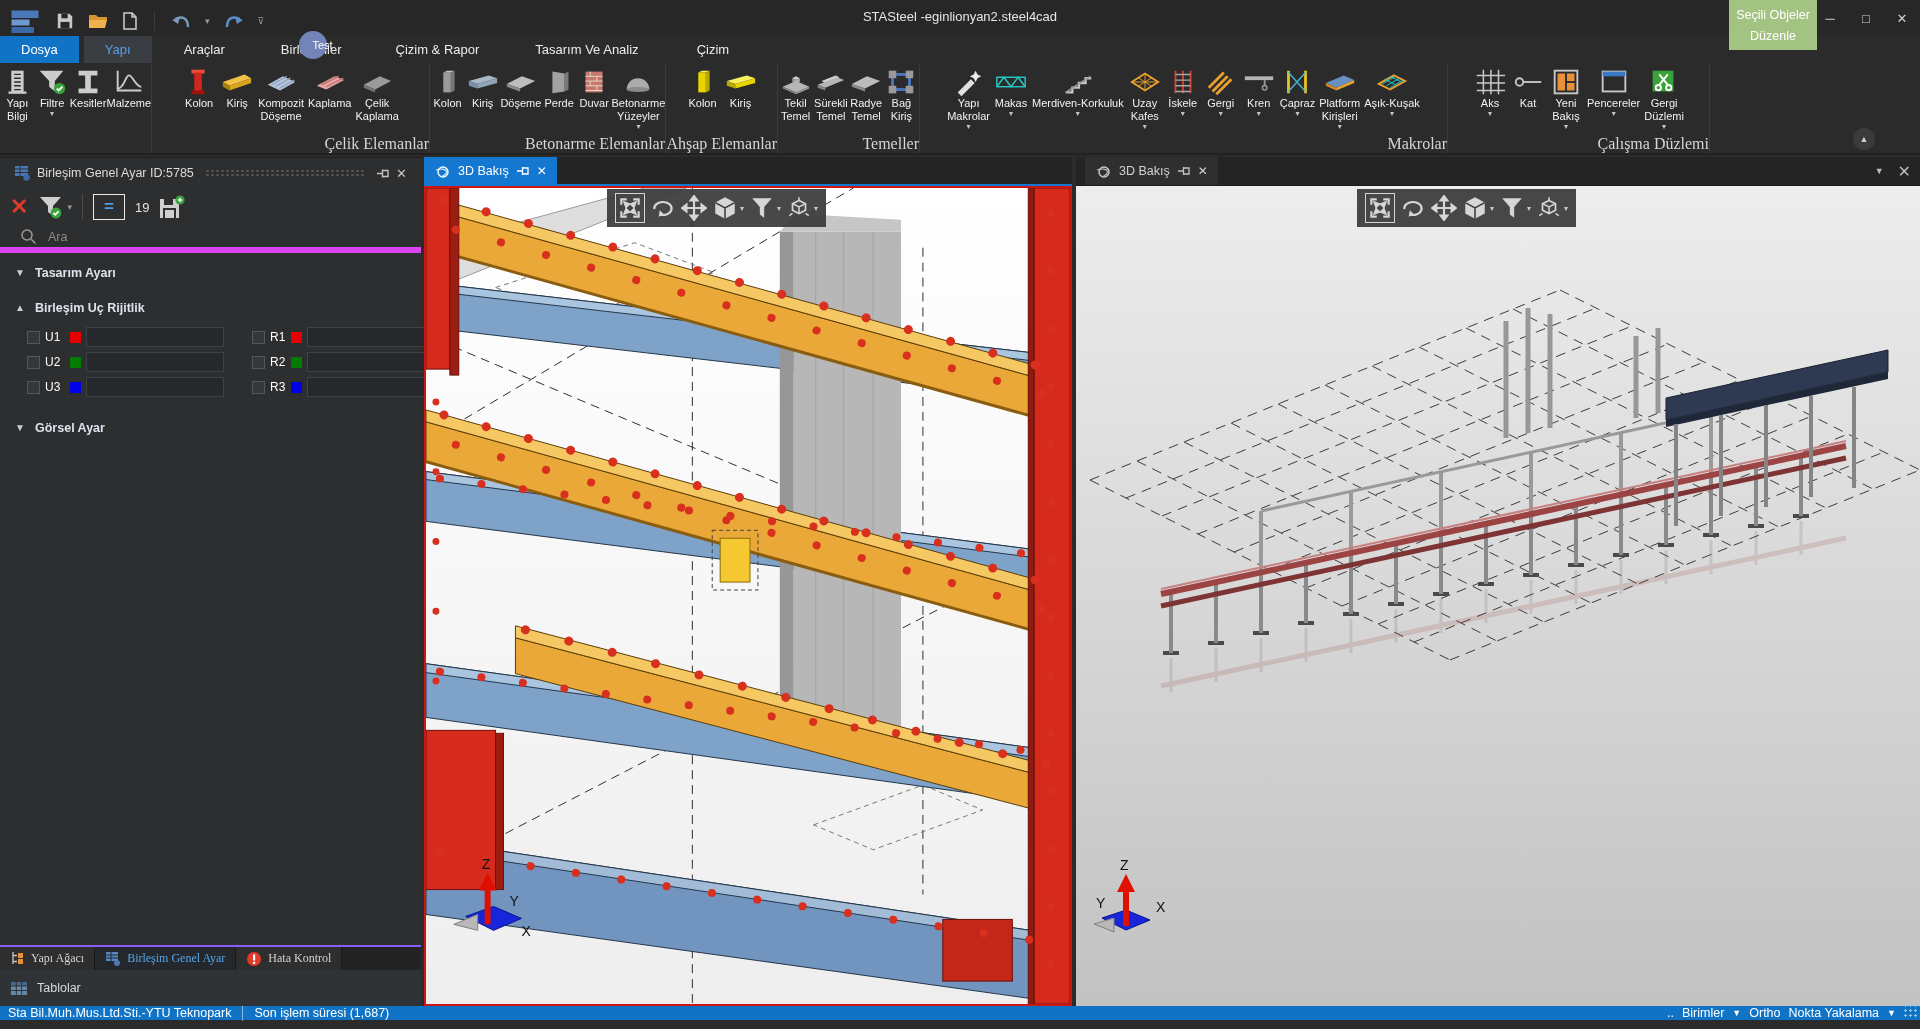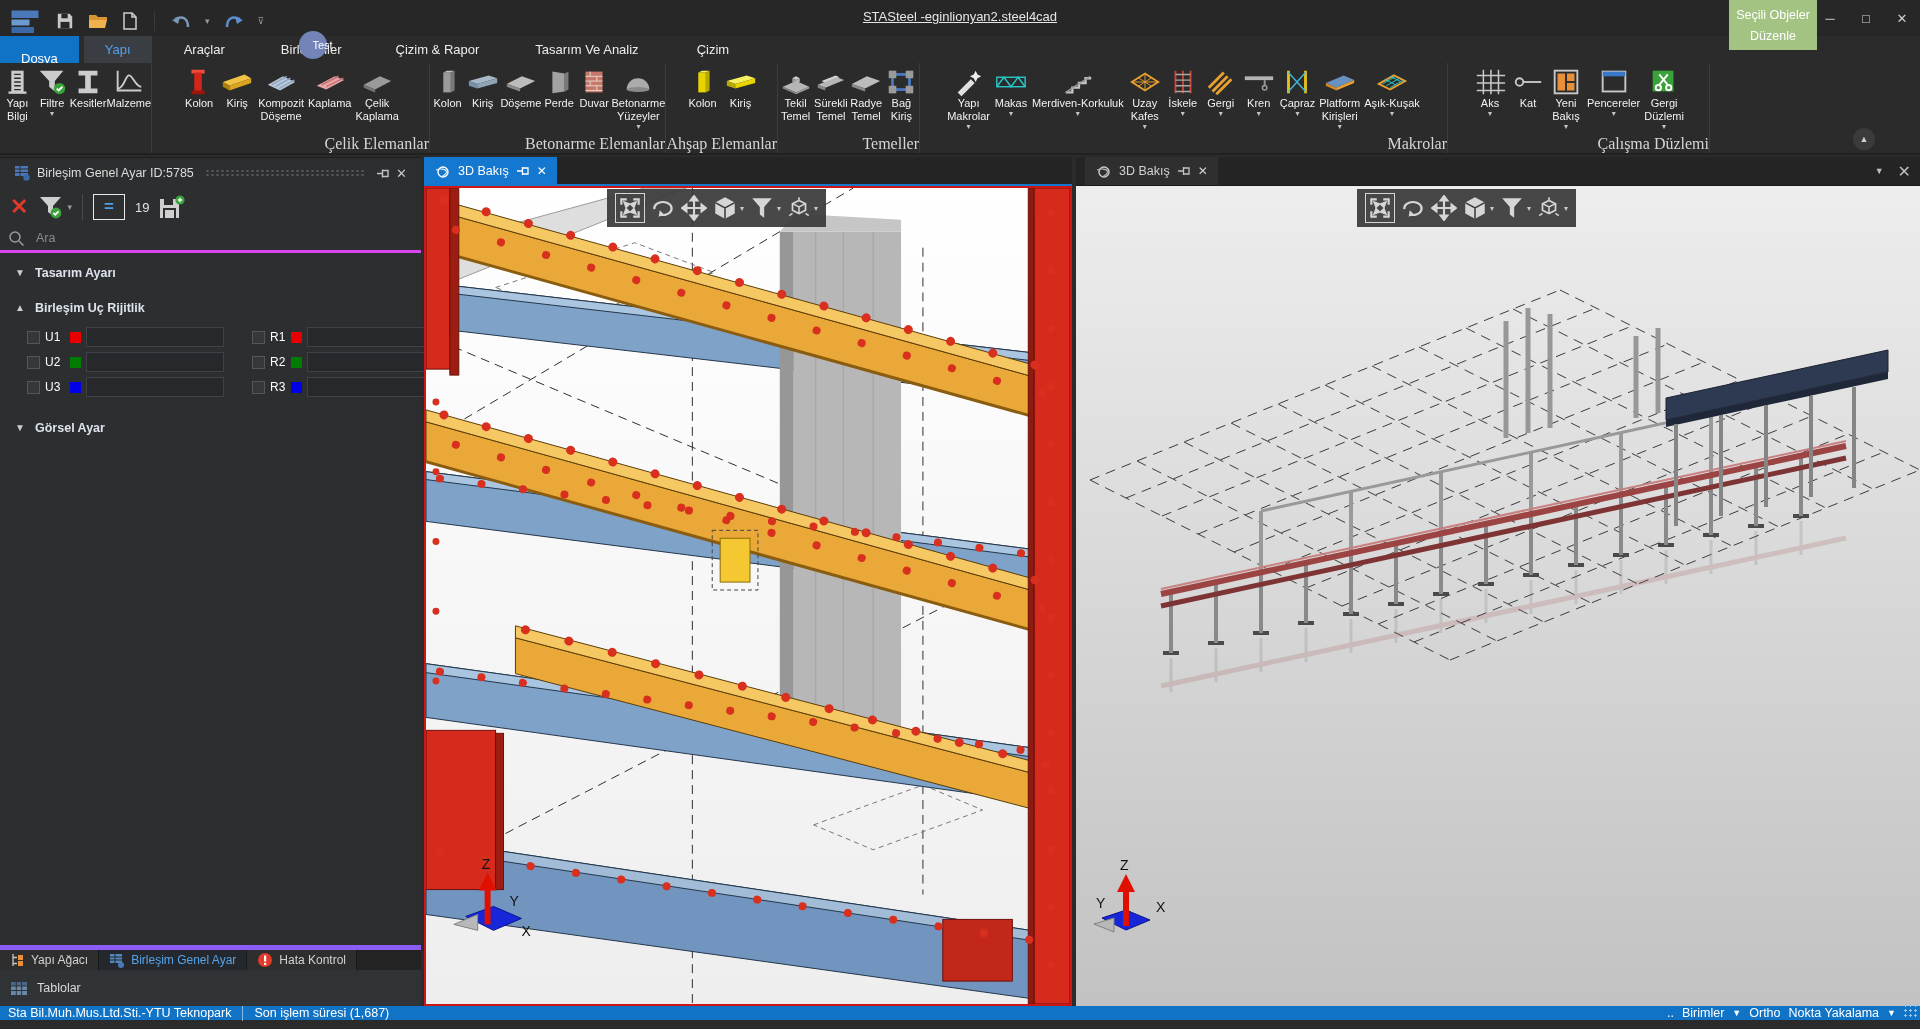--- a/index.html
+++ b/index.html
@@ -4,30 +4,30 @@
 <style>
   html,body{margin:0;padding:0;width:1920px;height:1029px;overflow:hidden;background:#2b2b2b;
     font-family:"Liberation Sans", sans-serif; -webkit-font-smoothing:antialiased; position:relative;}
   *{box-sizing:border-box;}
   
   #title-bar{position:absolute;left:0;top:0;width:1920px;height:36px;background:#272727;}
   .tb-icons{position:absolute;left:8px;top:6px;display:flex;align-items:center;gap:14px;}
   .tb-icons svg{display:block;}
   .tb-sep{width:1px;height:20px;background:#3a3a3a;margin:0 2px;}
   .tb-caret{color:#9a9a9a;font-size:9px;}
-  #tb-title{position:absolute;left:0;right:0;top:9px;text-align:center;color:#e6e6e6;font-size:13px;text-decoration:underline;}
+  #tb-title{position:absolute;left:0;right:0;top:9px;text-align:center;color:#e6e6e6;font-size:13px;}
   #sel-obj-btn{position:absolute;left:1729px;top:0;width:88px;height:50px;background:#a3c383;z-index:6;
     display:flex;flex-direction:column;justify-content:space-between;padding:8px 2px 7px;text-align:center;
     color:#fff;font-size:12.5px;cursor:default;}
   .win-btns{position:absolute;right:0;top:0;height:36px;display:flex;z-index:6;}
   .win-btn{width:36px;height:36px;display:flex;align-items:center;justify-content:center;color:#d0d0d0;font-size:13px;}
   
   #menu-bar{position:absolute;left:0;top:36px;width:1920px;height:27px;background:#2b2b2b;display:flex;align-items:stretch;}
   .mtab{line-height:27px;color:#ececec;font-size:13px;padding:0 14px;white-space:nowrap;}
-  .mtab.file{background:#1173c5;color:#fff;padding:9px 21px;}
+  .mtab.file{background:#1173c5;color:#fff;padding:0 21px;}
   .mtab.current{background:#3a3d41;color:#55a0e8;padding:0 21px;margin-left:5px;}
   #test-badge{position:absolute;left:299px;top:31px;width:28px;height:28px;border-radius:50%;background:#7284b8;
     color:#fff;font-size:11px;display:flex;align-items:center;justify-content:center;z-index:5;padding-left:19px;}
   
   #ribbon{position:absolute;left:0;top:63px;width:1920px;height:92px;background:#2b2b2b;border-bottom:2px solid #212121;display:flex;}
   .rgroup{position:relative;border-right:1px solid #3c3c3c;display:flex;flex-direction:column;flex:none;}
   .ritems{flex:1;display:flex;align-items:flex-start;justify-content:center;padding-top:4px;}
   .ritem{display:flex;flex-direction:column;align-items:center;padding:0 2px;min-width:0;}
   .ric{width:34px;height:30px;flex:none;}
   .rlb{font-size:11px;color:#f2f2f2;text-align:center;line-height:13px;white-space:nowrap;}
@@ -41,35 +41,35 @@
   #left-panel{position:absolute;left:0;top:157px;width:421px;height:849px;background:#2c2e30;border-top:1px solid #1e1e1e;}
   .lp-head{height:30px;display:flex;align-items:center;padding:0 14px;gap:6px;color:#dcdcdc;font-size:12.5px;}
   .drag-dots{flex:1;height:8px;margin:0 5px;background-image:radial-gradient(circle,#585858 1px,transparent 1.3px);background-size:5px 4px;}
   .lp-x{color:#c8c8c8;font-size:13px;}
   .lp-toolbar{height:38px;display:flex;align-items:center;gap:10px;padding:0 10px;}
   .red-x{color:#e2392b;font-size:22px;font-weight:bold;line-height:22px;}
   .tool-sep{width:1px;height:26px;background:#4a4a4a;}
   .eq-box{width:32px;height:26px;border:1px solid #e8e8e8;display:flex;align-items:center;justify-content:center;
     color:#4f9fe8;font-size:17px;font-weight:bold;}
   .eq-count{color:#e2e2e2;font-size:13px;}
-  .lp-search{height:27px;display:flex;align-items:center;gap:9px;padding:0 8px;border-bottom:3px solid #d946ef;}
+  .lp-search{height:27px;display:flex;align-items:center;gap:9px;padding:0 20px;border-bottom:6px solid #d946ef;}
   .lp-search input{flex:1;background:transparent;border:none;outline:none;color:#c8c8c8;font-size:12.5px;font-family:inherit;}
   .lp-search input::placeholder{color:#8a8a8a;}
   .lp-sec{display:flex;align-items:center;gap:10px;padding-left:15px;height:31px;margin-top:4px;
     font-weight:bold;font-size:12.5px;color:#dde3ec;}
   .sec-arrow{color:#c8cdd6;font-size:10px;width:10px;}
   .rrow{display:flex;align-items:flex-start;height:25px;padding-left:27px;gap:28px;}
   .rhalf{display:flex;align-items:center;gap:5px;width:197px;}
   .cbx{width:13px;height:13px;background:#35383b;border:1px solid #53565b;flex:none;}
   .rlab{font-size:12px;color:#fff;width:21px;}
   .csq{width:11px;height:11px;flex:none;}
   .rin{width:138px;height:20px;background:#26282b;border:1px solid #3e4145;outline:none;color:#ddd;font-family:inherit;}
   .rin.wide{width:142px;}
   
-  #bottom-tabs{position:absolute;left:0;top:945px;width:421px;height:25px;display:flex;background:#232323;border-top:5px solid #8b5cf6;z-index:3;}
+  #bottom-tabs{position:absolute;left:0;top:945px;width:421px;height:25px;display:flex;background:#232323;border-top:2px solid #8b5cf6;z-index:3;font-family:Liberation Serif, serif;}
   .btab{display:flex;align-items:center;gap:6px;padding:0 10px;font-size:12px;color:#d2d2d2;background:#2e2e2e;border-right:1px solid #191919;white-space:nowrap;}
   .btab.active{background:#24282c;color:#55a3e8;}
   #tables-bar{position:absolute;left:0;top:970px;width:421px;height:36px;background:#303336;display:flex;align-items:center;gap:9px;padding:0 10px;
     font-size:12.5px;color:#dadada;z-index:3;}
   #status-bar{position:absolute;left:0;top:1006px;width:1920px;height:14px;background:#1173c5;color:#fff;font-size:12.5px;
     display:flex;align-items:center;z-index:6;}
   #status-bar .sdiv{width:1px;height:15px;background:rgba(255,255,255,.5);margin:0 11px;}
   .sright{margin-left:auto;display:flex;align-items:center;gap:8px;padding-right:24px;}
   .scaret{font-size:9px;}
   .grip{position:absolute;right:2px;bottom:2px;width:14px;height:14px;

